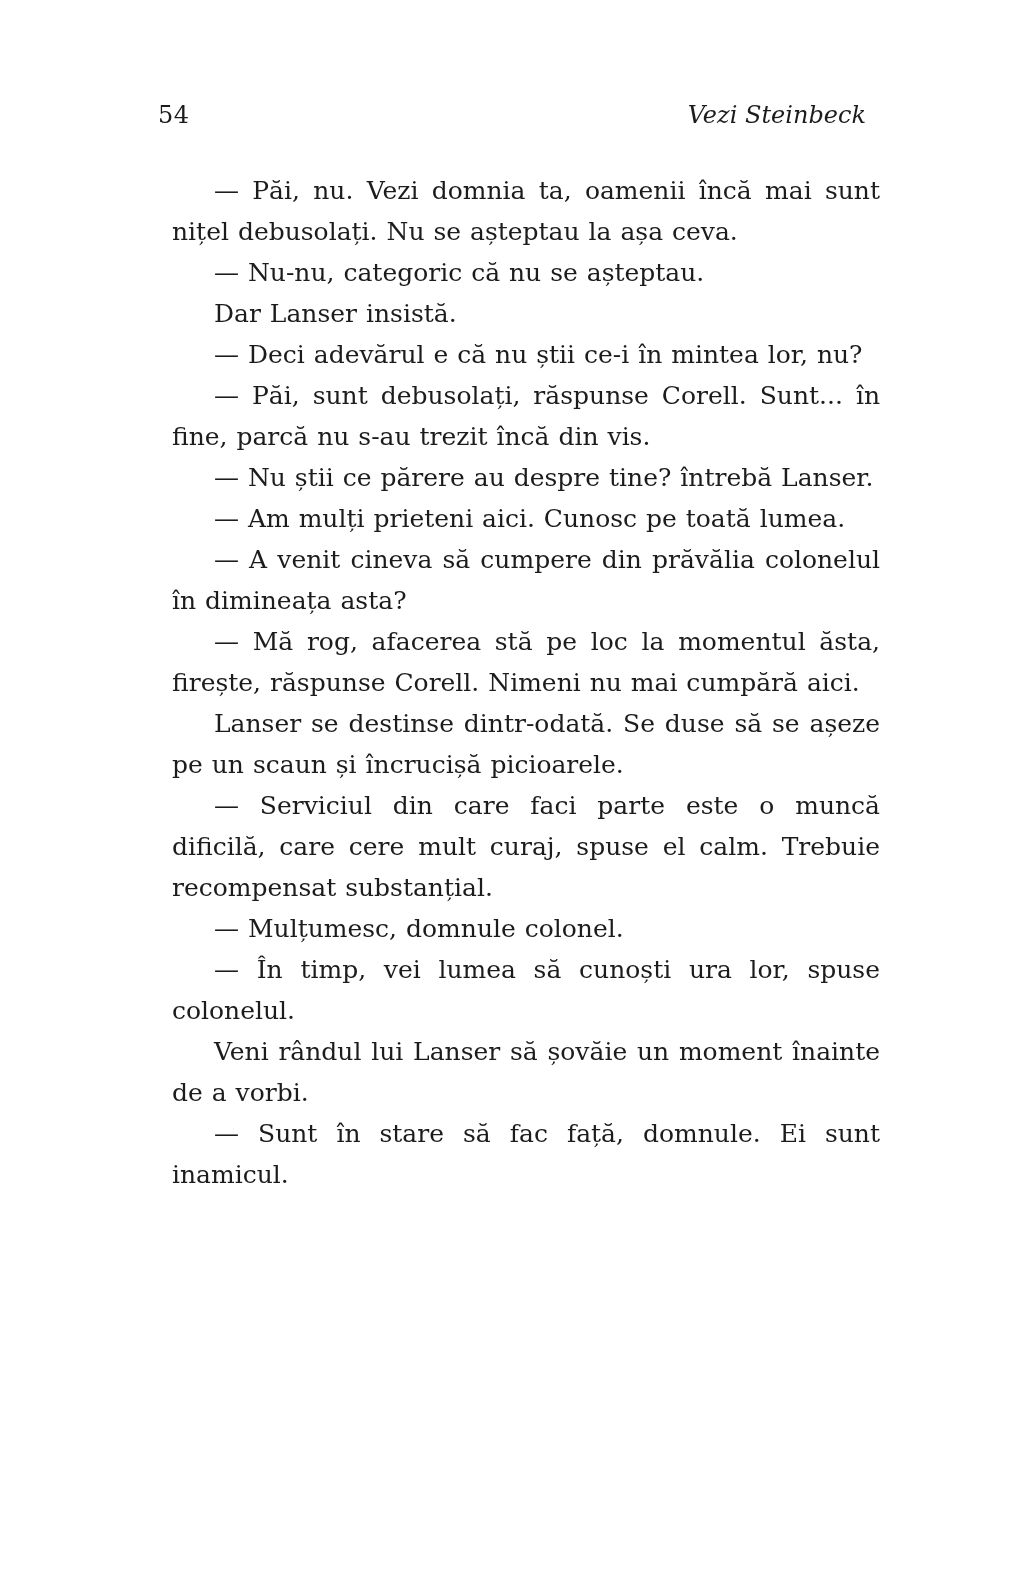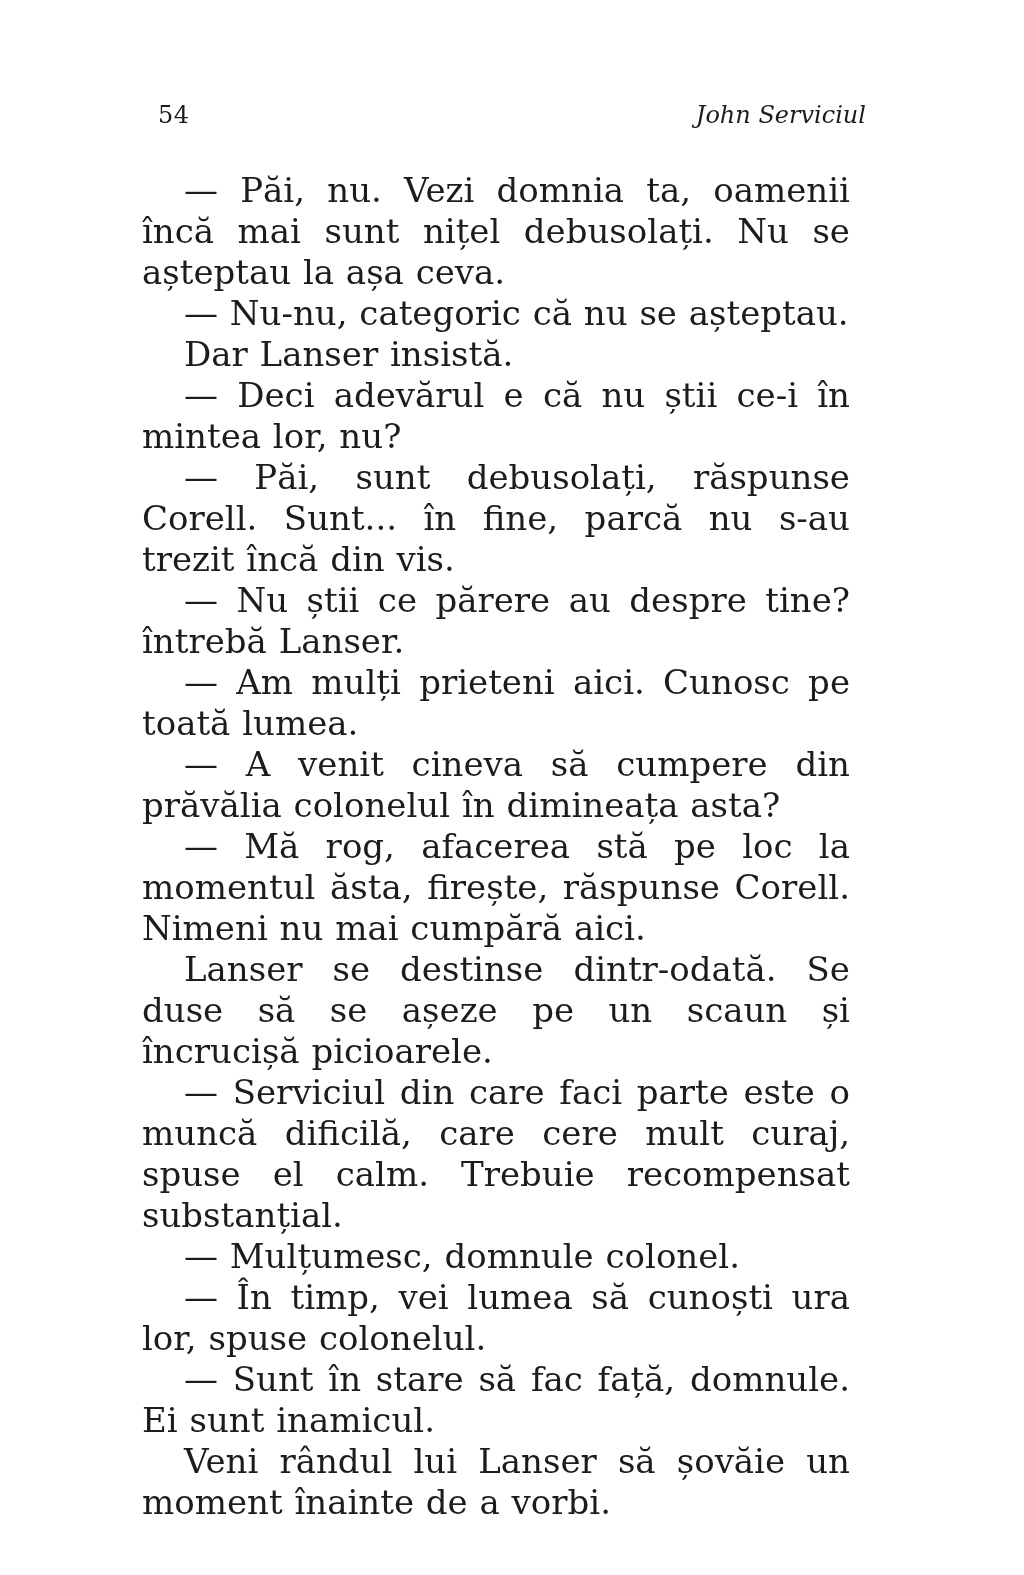--- a/index.html
+++ b/index.html
@@ -31,54 +31,54 @@
   .page-number {
     font-style: normal;
     letter-spacing: 0.5px;
   }
   .running-head {
     font-style: italic;
   }
   .body-text {
     position: absolute;
     top: 170px;
-    left: 142px;
+    left: 172px;
     width: 708px;
-    font-size: 34px;
+    font-size: 25px;
     line-height: 41px;
     text-align: justify;
     word-spacing: 1px;
   }
   .body-text p {
     margin: 0;
     padding: 0;
     text-indent: 42px;
   }
 </style>
 </head>
 <body>
 
 <div class="page">
 
   <div class="page-header">
     <span class="page-number">54</span>
-    <span class="running-head">John Serviciul</span>
+    <span class="running-head">Vezi Steinbeck</span>
   </div>
 
   <div class="body-text">
     <p>— Păi, nu. Vezi domnia ta, oamenii încă mai sunt nițel debusolați. Nu se așteptau la așa ceva.</p>
     <p>— Nu-nu, categoric că nu se așteptau.</p>
     <p>Dar Lanser insistă.</p>
     <p>— Deci adevărul e că nu știi ce-i în mintea lor, nu?</p>
     <p>— Păi, sunt debusolați, răspunse Corell. Sunt... în fine, parcă nu s-au trezit încă din vis.</p>
     <p>— Nu știi ce părere au despre tine? întrebă Lanser.</p>
     <p>— Am mulți prieteni aici. Cunosc pe toată lumea.</p>
     <p>— A venit cineva să cumpere din prăvălia colonelul în dimineața asta?</p>
     <p>— Mă rog, afacerea stă pe loc la momentul ăsta, firește, răspunse Corell. Nimeni nu mai cumpără aici.</p>
     <p>Lanser se destinse dintr-odată. Se duse să se așeze pe un scaun și încrucișă picioarele.</p>
     <p>— Serviciul din care faci parte este o muncă dificilă, care cere mult curaj, spuse el calm. Trebuie recompensat substanțial.</p>
     <p>— Mulțumesc, domnule colonel.</p>
     <p>— În timp, vei lumea să cunoști ura lor, spuse colonelul.</p>
+    <p>Veni rândul lui Lanser să șovăie un moment înainte de a vorbi.</p>
     <p>— Sunt în stare să fac față, domnule. Ei sunt inamicul.</p>
-    <p>Veni rândul lui Lanser să șovăie un moment înainte de a vorbi.</p>
   </div>
 
 </div>
 
 </body></html>

